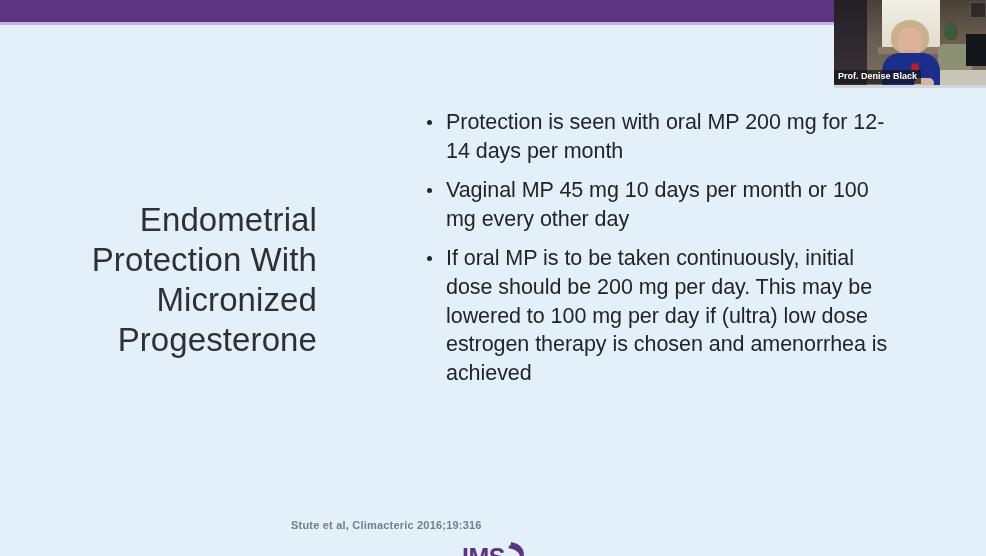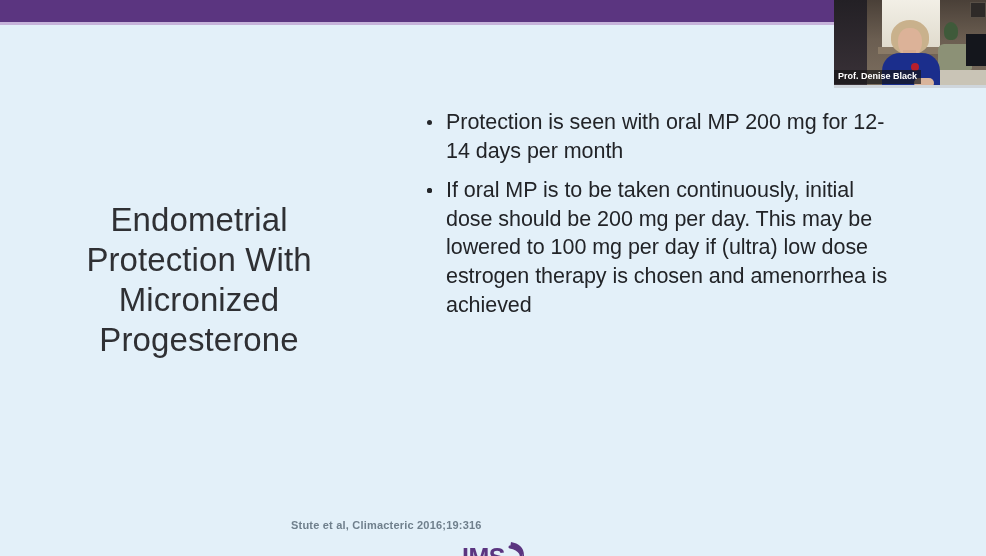--- a/index.html
+++ b/index.html
@@ -38,24 +38,24 @@
     position: absolute;
     left: 0; top: 25px;
     width: 986px;
     height: 531px;
     background: #e3f0f9;
   }
 
   
   .slide-title {
     position: absolute;
-    left: 60px;
+    left: 39px;
     top: 175px;
     width: 278px;
-    text-align: center;
+    text-align: right;
     font-size: 33px;
     line-height: 40px;
     color: #2f3034;
     font-weight: 400;
     letter-spacing: 0.1px;
   }
 
   
   .bullet-list {
     position: absolute;
@@ -261,20 +261,21 @@
 
     <div class="slide-title">Endometrial Protection With Micronized Progesterone</div>
 
     <ul class="bullet-list">
       <li class="bullet-item">
         <span class="bullet-dot"></span>
         <span>Protection is seen with oral MP 200 mg for 12-14 days per month</span>
       </li>
       <li class="bullet-item">
         <span class="bullet-dot"></span>
+        <span>Vaginal MP 45 mg 10 days per month or 100 mg every other day</span>
       </li>
       <li class="bullet-item">
         <span class="bullet-dot"></span>
         <span>If oral MP is to be taken continuously, initial dose should be 200 mg per day. This may be lowered to 100 mg per day if (ultra) low dose estrogen therapy is chosen and amenorrhea is achieved</span>
       </li>
     </ul>
 
     <div class="citation">Stute et al, Climacteric 2016;19:316</div>
 
     <div class="ims-logo">

